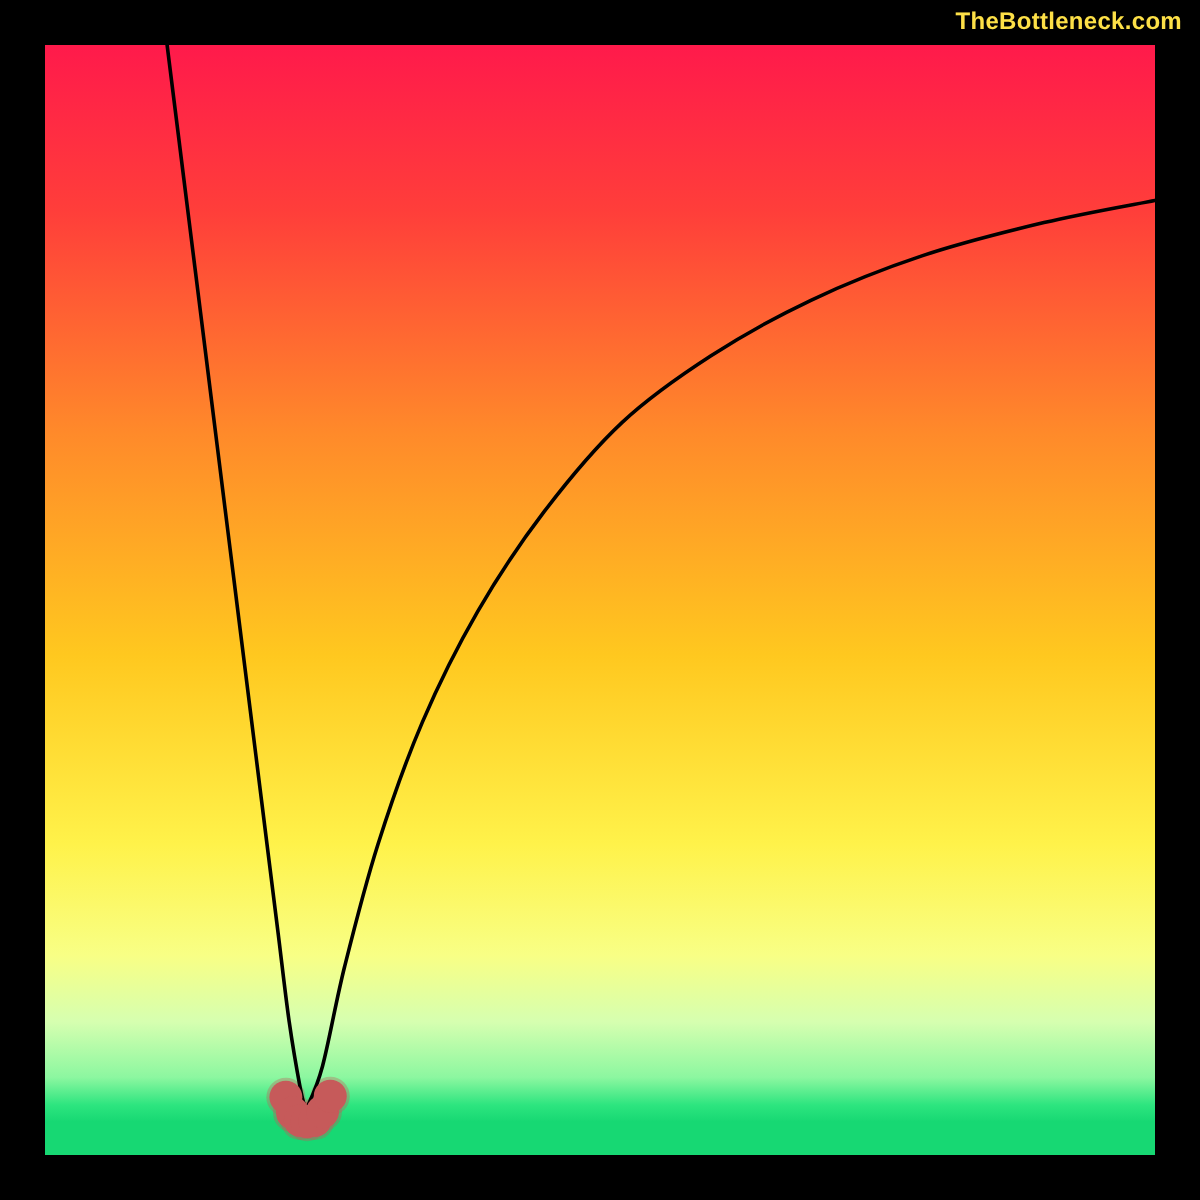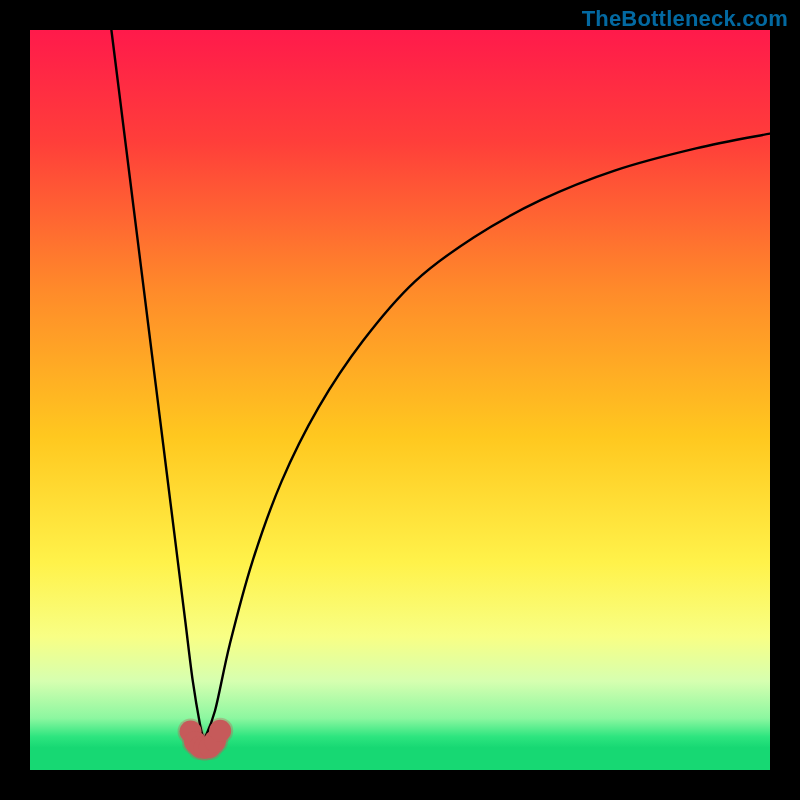--- a/index.html
+++ b/index.html
@@ -22,23 +22,23 @@
     left: 30px;
     top: 30px;
     width: 740px;
     height: 740px;
     overflow: hidden;
   }
   .watermark {
     position: absolute;
     top: 6px;
     right: 12px;
-    font-size: 22px;
+    font-size: 16px;
     font-weight: 600;
-    color: #0369a1;
+    color: #fde047;
     letter-spacing: 0.2px;
     z-index: 5;
     user-select: none;
   }
   svg {
     display: block;
   }
 </style>
 </head>
 <body>

